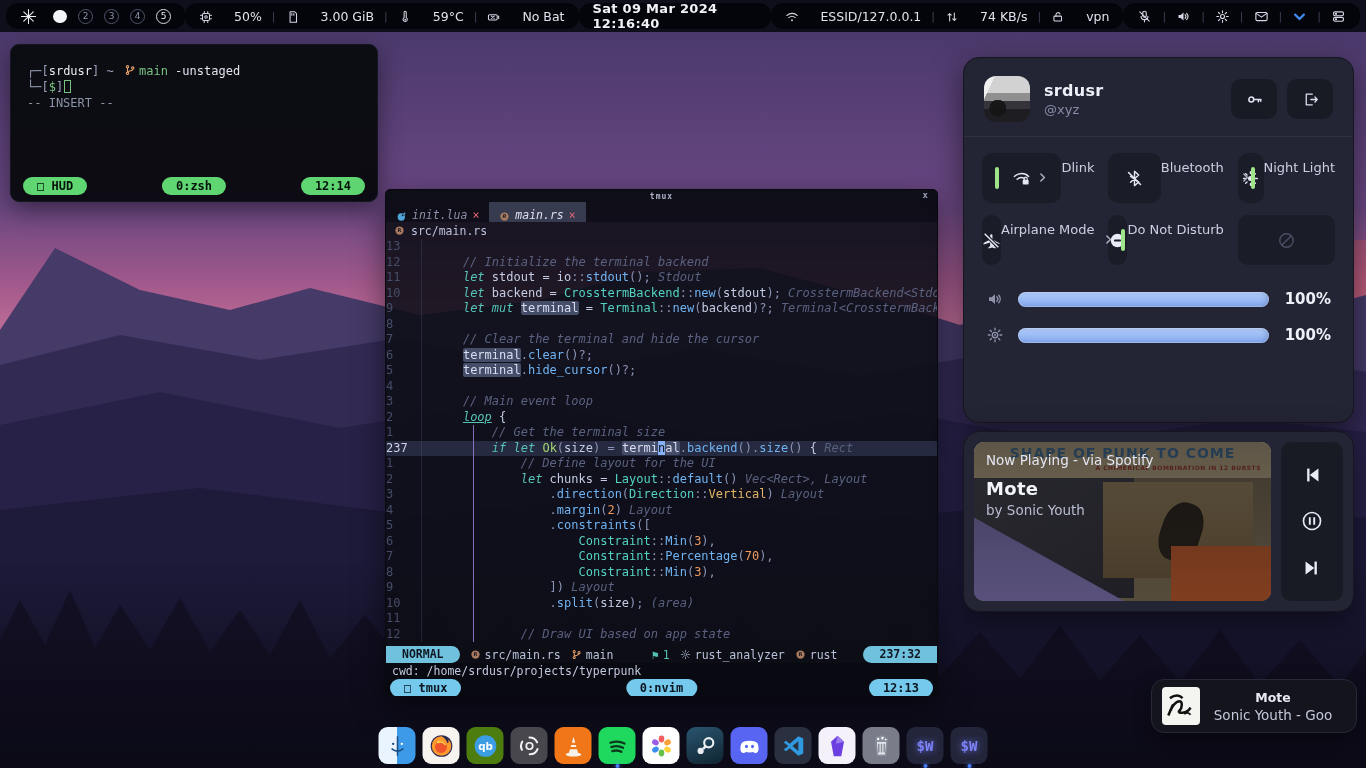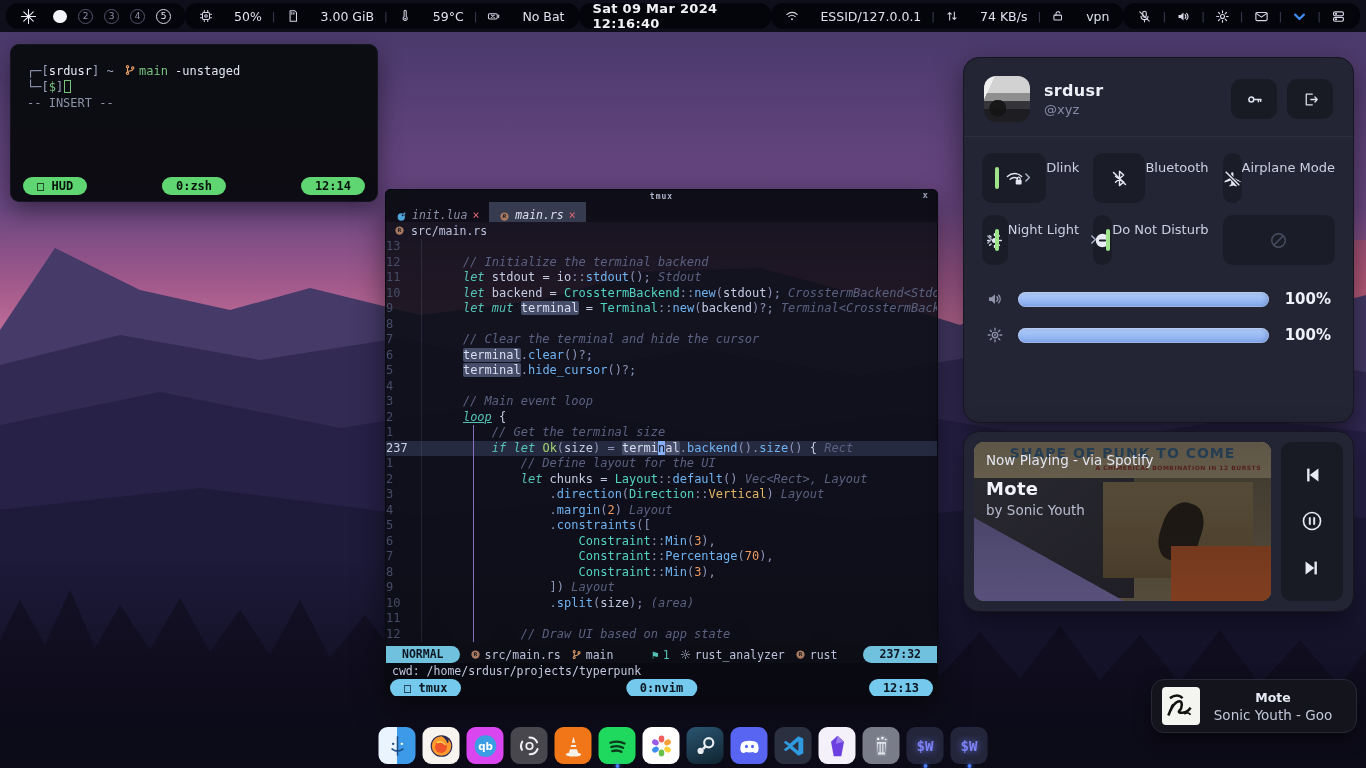--- a/index.html
+++ b/index.html
@@ -7,21 +7,21 @@
   .mono{font-family:"DejaVu Sans Mono",monospace}
 
   
   #wallpaper{position:absolute;inset:0;z-index:0}
   #wallpaper svg{display:block;width:100%;height:100%}
 
   
   #topbar{position:absolute;left:0;top:0;width:1366px;height:32px;background:#0e0f1b;z-index:10;display:flex;align-items:center;justify-content:space-between;padding:0 6px}
   .island{background:#04050a;border-radius:12px;height:26px;display:flex;align-items:center;gap:8px;padding:0 14px;color:#dfe2ee;font-size:12.5px}
   .island .sep{color:#3c4158;font-size:11px;padding:0 2px}
-  .stat-item,.net-item{display:flex;align-items:flex-start;gap:21px;white-space:nowrap}
+  .stat-item,.net-item{display:flex;align-items:flex-end;gap:21px;white-space:nowrap}
   .t-icon{display:inline-flex;width:14px;height:14px;color:#d4d8e6}
   .t-icon svg{width:100%;height:100%}
   #logo{width:17px;height:17px;color:#eceef6;display:inline-flex}
   #logo svg{width:100%;height:100%}
   #workspaces{display:flex;align-items:center;gap:11px;margin-left:8px}
   .ws-focused{width:14px;height:13px;border-radius:7px;background:#f4f5f9}
   .ws-circle{width:15px;height:15px;border-radius:50%;border:1.4px solid #50556c;color:#8d93aa;font-size:9px;display:flex;align-items:center;justify-content:center}
   .ws-circle.bright{border-color:#d6d9e6;color:#eceef6}
   #clock{font-weight:bold;letter-spacing:.3px;font-size:13px;color:#f0f2f8}
   #tray .tray-btn{display:inline-flex;width:15px;height:15px;color:#d4d8e6;cursor:default}
@@ -516,47 +516,47 @@
           <span class="tg-icon" data-name="bluetooth-off-icon">
             <svg viewBox="0 0 24 24" fill="none" stroke="currentColor" stroke-width="1.8" stroke-linecap="round" stroke-linejoin="round">
               <path d="M12 3v18l5.3-4.6L7 9.3M12 3l5.3 4.6L7 16.7"></path>
               <path d="M4.5 4.5l15 15" stroke-width="2"></path>
             </svg>
           </span>
         </div>
         <div class="toggle-label" data-name="toggle-label">Bluetooth</div>
       </div>
       <div class="toggle-cell">
+        <div class="toggle-btn" data-name="toggle-night-light">
+          <span class="ind" data-name="active-indicator"></span>
+          <span class="tg-icon" data-name="sun-icon">
+            <svg viewBox="0 0 24 24" fill="none" stroke="currentColor" stroke-width="1.8" stroke-linecap="round" stroke-linejoin="round">
+              <circle cx="12" cy="12" r="3.2" fill="currentColor" stroke="none"></circle>
+              <path d="M12 3.4v2.3M12 18.3v2.3M3.4 12h2.3M18.3 12h2.3M5.9 5.9l1.7 1.7M16.4 16.4l1.7 1.7M18.1 5.9l-1.7 1.7M7.6 16.4l-1.7 1.7"></path>
+            </svg>
+          </span>
+          <span class="chev" data-name="chevron-right-icon">
+            <svg viewBox="0 0 24 24" fill="none" stroke="currentColor" stroke-width="2.8" stroke-linecap="round" stroke-linejoin="round">
+              <path d="M9 5.5l6.5 6.5L9 18.5"></path>
+            </svg>
+          </span>
+        </div>
+        <div class="toggle-label" data-name="toggle-label">Night Light</div>
+      </div>
+      <div class="toggle-cell">
         <div class="toggle-btn" data-name="toggle-airplane-mode">
           <span class="tg-icon" data-name="airplane-off-icon">
             <svg viewBox="0 0 24 24">
               <path d="M21.5 15.2l-8.3-4.4V5.4a1.45 1.45 0 0 0-2.9 0v5.4l-8.3 4.4v2l8.3-2.6v4.6L8.2 20.6V22l4.55-1.1L17.3 22v-1.4l-2.1-1.8v-4.6l8.3 2.6z" fill="currentColor"></path>
               <path d="M4 4l16 16" stroke="#1a1c27" stroke-width="4.5"></path>
               <path d="M4 4l16 16" stroke="currentColor" stroke-width="1.9" stroke-linecap="round"></path>
             </svg>
           </span>
         </div>
         <div class="toggle-label" data-name="toggle-label">Airplane Mode</div>
-      </div>
-      <div class="toggle-cell">
-        <div class="toggle-btn" data-name="toggle-night-light">
-          <span class="ind" data-name="active-indicator"></span>
-          <span class="tg-icon" data-name="sun-icon">
-            <svg viewBox="0 0 24 24" fill="none" stroke="currentColor" stroke-width="1.8" stroke-linecap="round" stroke-linejoin="round">
-              <circle cx="12" cy="12" r="3.2" fill="currentColor" stroke="none"></circle>
-              <path d="M12 3.4v2.3M12 18.3v2.3M3.4 12h2.3M18.3 12h2.3M5.9 5.9l1.7 1.7M16.4 16.4l1.7 1.7M18.1 5.9l-1.7 1.7M7.6 16.4l-1.7 1.7"></path>
-            </svg>
-          </span>
-          <span class="chev" data-name="chevron-right-icon">
-            <svg viewBox="0 0 24 24" fill="none" stroke="currentColor" stroke-width="2.8" stroke-linecap="round" stroke-linejoin="round">
-              <path d="M9 5.5l6.5 6.5L9 18.5"></path>
-            </svg>
-          </span>
-        </div>
-        <div class="toggle-label" data-name="toggle-label">Night Light</div>
       </div>
       <div class="toggle-cell">
         <div class="toggle-btn" data-name="toggle-do-not-disturb">
           <span class="ind" data-name="active-indicator"></span>
           <span class="tg-icon" data-name="dnd-icon">
             <svg viewBox="0 0 24 24">
               <circle cx="12" cy="12" r="8.5" fill="#e9ecf4"></circle>
               <rect x="7.5" y="10.8" width="9" height="2.4" rx="1.2" fill="#1a1c27"></rect>
             </svg>
           </span>
@@ -666,21 +666,21 @@
       </svg>
     </div>
     <div class="dock-icon" data-name="dock-item-firefox" style="background: rgb(247, 243, 239);">
       <svg viewBox="0 0 24 24">
         <circle cx="12" cy="12" r="10" fill="#2b2a52"></circle>
         <path d="M12 3a9 9 0 1 0 9 9c0-2-1-5-3-6 1 2 .5 3-.5 3.5C16.5 6 14 4 12 3z" fill="#ff9a2e"></path>
         <circle cx="11.5" cy="13" r="5.5" fill="#f0542b"></circle>
         <path d="M8 9c2-1.5 6-1 7.5 2" stroke="#ffd54d" stroke-width="1.6" fill="none"></path>
       </svg>
     </div>
-    <div class="dock-icon" data-name="dock-item-qbittorrent" style="background: #d946ef;">
+    <div class="dock-icon" data-name="dock-item-qbittorrent" style="background: #4d7c0f;">
       <svg viewBox="0 0 24 24">
         <circle cx="12" cy="12" r="10" fill="#3b9ee5"></circle>
         <text x="12" y="16" font-size="9.5" font-weight="bold" fill="#fff" text-anchor="middle" font-family="DejaVu Sans, sans-serif">qb</text>
       </svg>
     </div>
     <div class="dock-icon" data-name="dock-item-obs" style="background: rgb(71, 71, 77);">
       <svg viewBox="0 0 24 24" fill="none" stroke="#f2f2f5" stroke-width="1.9" stroke-linecap="round">
         <path d="M12 4.2a7.8 7.8 0 0 1 7 4.4"></path>
         <path d="M19.4 14.8a7.8 7.8 0 0 1-7.2 4.9"></path>
         <path d="M5 15.5a7.8 7.8 0 0 1 .3-7.5"></path>

